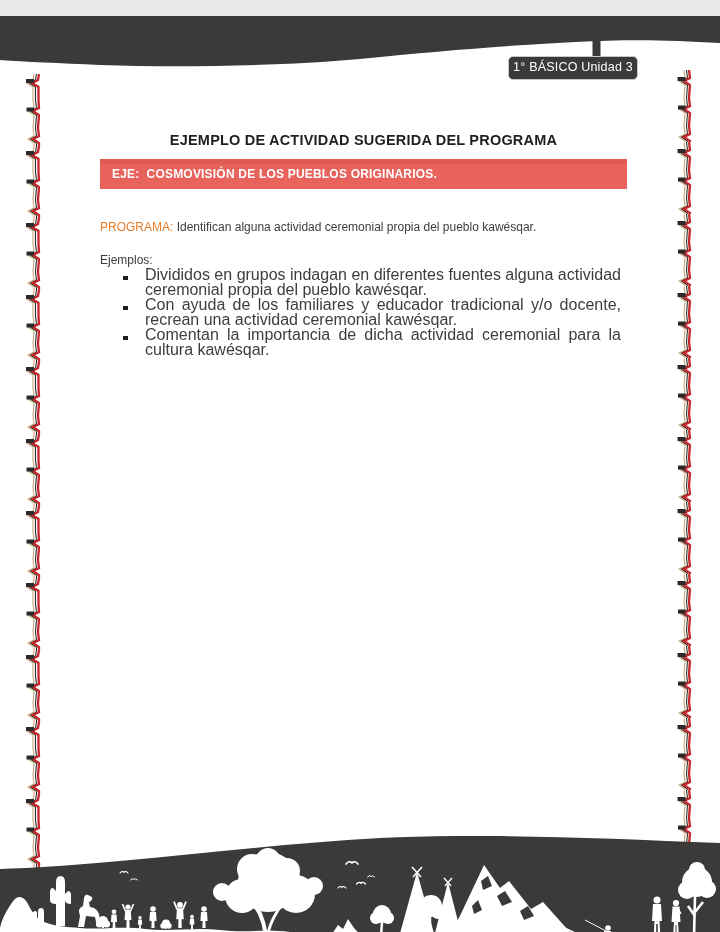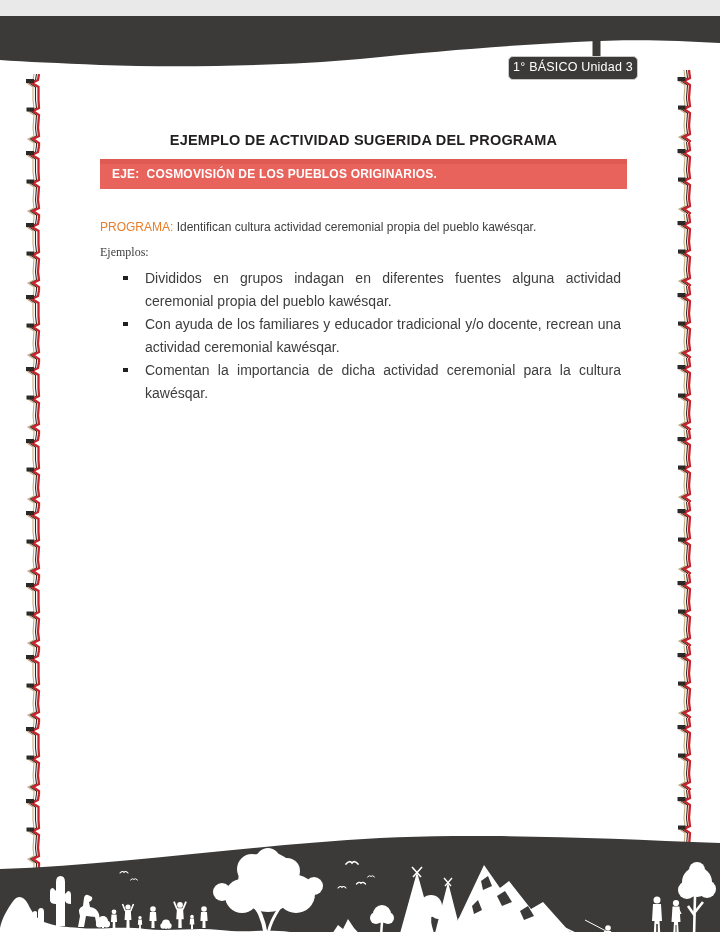--- a/index.html
+++ b/index.html
@@ -31,27 +31,27 @@
     left:100px; top:143px; width:527px; height:30px;
     background:linear-gradient(#e05a54 0 5px, #e8635c 5px);
   }
   .eje-banner span {
     display:block; padding:0 16px 0 12px; line-height:31px;
     color:#ffffff; font-weight:bold; font-size:12px;
     letter-spacing:.2px; white-space:pre-wrap;
   }
   .actividad { left:100px; top:203px; width:527px; font-size:12px; line-height:17px; }
   .actividad .accent { color:#e87d2a; }
-  .ejemplos-label { left:100px; top:228px; width:527px; font-size:12px; line-height:17px;font-family:Liberation Serif, serif; }
+  .ejemplos-label { left:100px; top:236px; width:527px; font-size:12px; line-height:17px; }
   .bullet-list {
     left:100px; top:251px; width:527px; margin:0; padding:0; list-style:none;
   }
   .bullet-list li {
     position:relative; padding:0 6px 0 45px;
-    text-align:justify; font-size:14px; line-height:23px;
+    text-align:justify; font-size:16px; line-height:15px;
   }
   .bullet-list li::before {
     content:""; position:absolute; left:23px; top:8.5px;
     width:4.5px; height:4.5px; background:#211f1f;
   }
 
   
   .left-border  { left:23px;  top:58px; width:28px; height:794px; }
   .right-border { left:673px; top:54px; width:28px; height:772px; }
 
@@ -96,21 +96,21 @@
     <rect x="0" y="0" width="28" height="772" fill="url(#zigR)"></rect>
   </svg>
 
   <h1 class="abs page-title">EJEMPLO DE ACTIVIDAD SUGERIDA DEL PROGRAMA</h1>
 
   <div class="abs eje-banner">
     <span>EJE:  COSMOVISIÓN DE LOS PUEBLOS ORIGINARIOS.</span>
   </div>
 
   <p class="abs actividad" style="margin:0;">
-    <span class="accent">PROGRAMA:</span><span> Identifican cultura actividad ceremonial propia del pueblo kawésqar.</span>
+    <span class="accent">PROGRAMA:</span><span> Identifican alguna actividad ceremonial propia del pueblo kawésqar.</span>
   </p>
 
   <div class="abs ejemplos-label">Ejemplos:</div>
 
   <ul class="abs bullet-list">
     <li><span>Divididos en grupos indagan en diferentes fuentes alguna actividad ceremonial propia del pueblo kawésqar.</span></li>
     <li><span>Con ayuda de los familiares y educador tradicional y/o docente, recrean una actividad ceremonial kawésqar.</span></li>
     <li><span>Comentan la importancia de dicha actividad ceremonial para la cultura kawésqar.</span></li>
   </ul>
 

